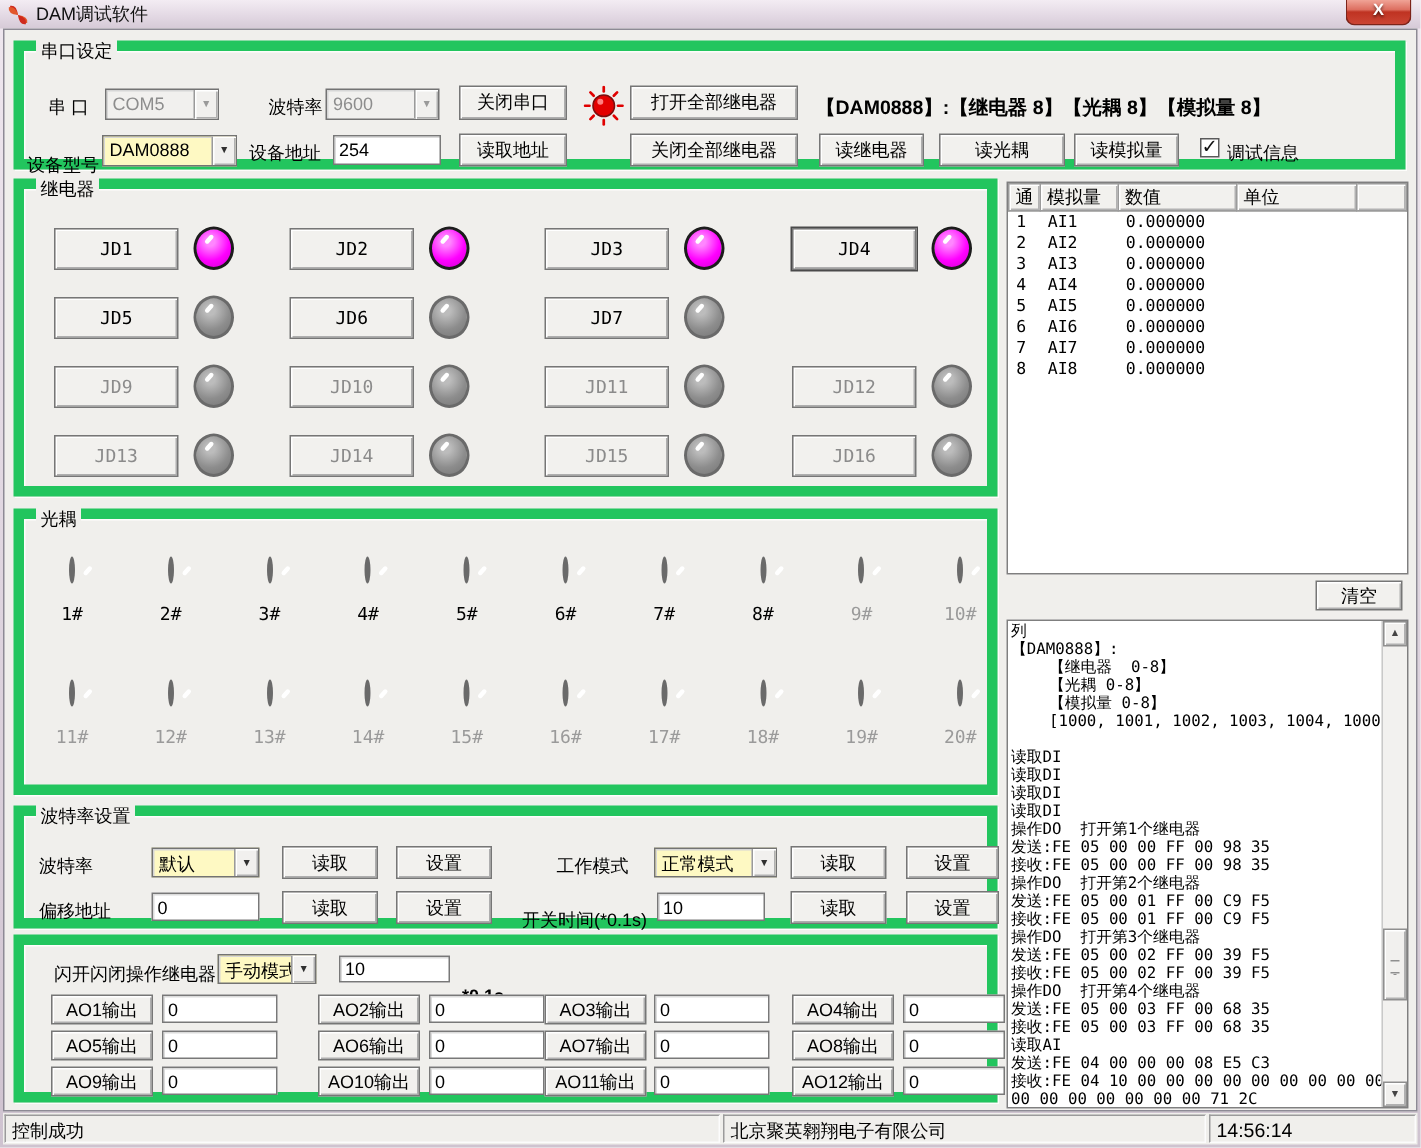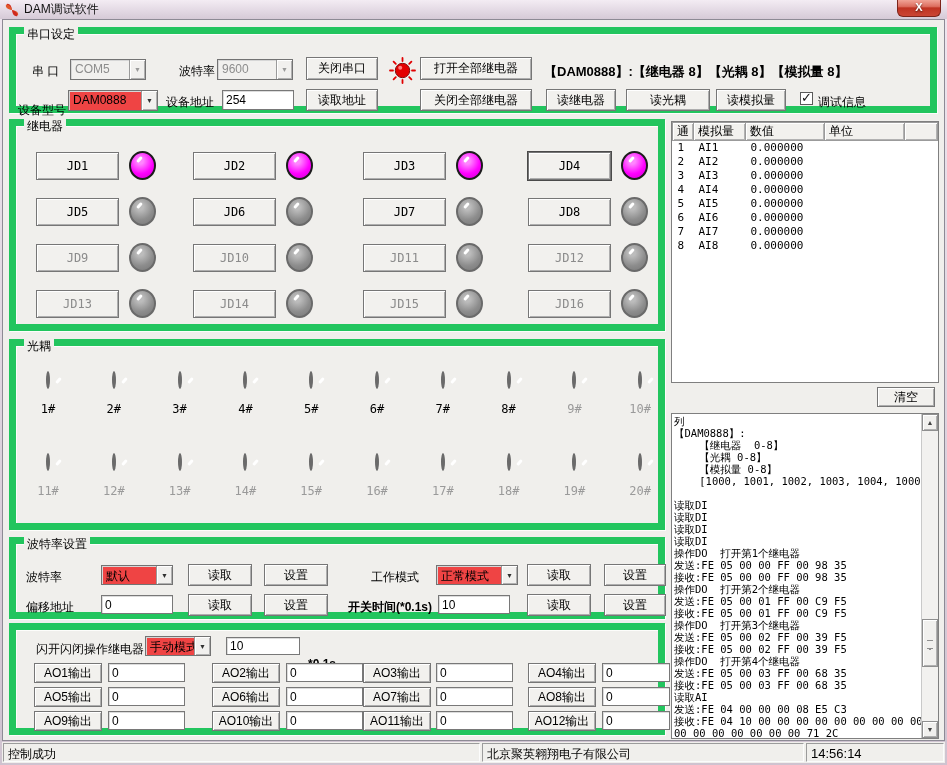--- a/index.html
+++ b/index.html
@@ -31,21 +31,21 @@
     padding:0 3px; font-size:12px; white-space:nowrap; }
   .lbl { position:absolute; font-size:12px; white-space:nowrap;text-align:center; }
   .btn { position:absolute; display:flex; align-items:center; justify-content:center;
     background:#f2f1ee; border:1px solid #767676; cursor:pointer; font-size:12px;
     box-shadow:inset 1px 1px 0 #ffffff, inset -1px -1px 0 #aeaeae; white-space:nowrap; }
   .btn.disabled { color:#8b8b8b; }
   .btn.focused { box-shadow:inset 1px 1px 0 #ffffff, inset -1px -1px 0 #aeaeae, 0 0 0 1px #4a4a4a; }
   .tb { position:absolute; background:#fff; border:1px solid #787878;
     box-shadow:inset 1px 1px 0 #dcdcdc; font-size:12px; padding:0 3px;
     font-family:"Liberation Sans","DejaVu Sans",sans-serif; }
-  .combo { position:absolute; display:flex; background:#ef4444; border:1px solid #737373;
+  .combo { position:absolute; display:flex; background:#fef9c3; border:1px solid #737373;
     box-shadow:inset 1px 1px 0 #d6d6d6; cursor:pointer; }
   .combo .ctxt { flex:1; padding:2px 3px 0 4px; font-size:12px; white-space:nowrap; overflow:hidden; }
   .combo .carrow { width:16px; background:#f1f0ee; border-left:1px solid #9a9a9a;
     box-shadow:inset 1px 1px 0 #fff, inset -1px -1px 0 #b0b0b0;
     display:flex; align-items:center; justify-content:center; font-size:7px; color:#303030; }
   .combo.disabled { background:#f1f0ee; }
   .combo.disabled .ctxt { color:#8d8d8d; }
   .combo.disabled .carrow { color:#9a9a9a; }
   .checkbox { position:absolute; width:13px; height:13px; background:#fff;
     border:1px solid #5a5a5a; cursor:pointer; }
@@ -198,24 +198,20 @@
       <div class="relay-cell" style="left: 20px; top: 71px;">
         <button class="btn jd-btn">JD5</button>
         <span class="led off"></span>
       </div>
       <div class="relay-cell" style="left: 177px; top: 71px;">
         <button class="btn jd-btn">JD6</button>
         <span class="led off"></span>
       </div>
       <div class="relay-cell" style="left: 347px; top: 71px;">
         <button class="btn jd-btn">JD7</button>
-        <span class="led off"></span>
-      </div>
-      <div class="relay-cell" style="left: 512px; top: 71px;">
-        <button class="btn jd-btn">JD8</button>
         <span class="led off"></span>
       </div>
       <div class="relay-cell" style="left: 20px; top: 117px;">
         <button class="btn jd-btn disabled">JD9</button>
         <span class="led off"></span>
       </div>
       <div class="relay-cell" style="left: 177px; top: 117px;">
         <button class="btn jd-btn disabled">JD10</button>
         <span class="led off"></span>
       </div>
@@ -406,21 +402,21 @@
       <span class="carrow">▼</span>
     </div>
     <button class="btn" style="left:511px;top:20px;width:64px;height:22px;">读取</button>
     <button class="btn" style="left:588px;top:20px;width:62px;height:22px;">设置</button>
 
     <span class="lbl" style="left:10px;top:55px;">偏移地址</span>
     <input class="tb" style="left: 85px; top: 51px; width: 72px; height: 19px;" value="0">
     <button class="btn" style="left:172px;top:50px;width:64px;height:22px;">读取</button>
     <button class="btn" style="left:248px;top:50px;width:64px;height:22px;">设置</button>
 
-    <span class="lbl" style="left:332px;top:55px;font-weight:bold;">开关时间(*0.1s)</span>
+    <span class="lbl" style="left:332px;top:61px;">开关时间(*0.1s)</span>
     <input class="tb" style="left: 422px; top: 51px; width: 72px; height: 19px;" value="10">
     <button class="btn" style="left:511px;top:50px;width:64px;height:22px;">读取</button>
     <button class="btn" style="left:588px;top:50px;width:62px;height:22px;">设置</button>
   </div>
 
   <div class="groupbox" id="ao-section" style="left:6px;top:603px;width:656px;height:112px;">
     <span class="lbl" style="left:20px;top:11px;">闪开闪闭操作继电器</span>
     <div class="combo" style="left:129px;top:6px;width:66px;height:20px;">
       <span class="ctxt">手动模式</span>
       <span class="carrow">▼</span>

